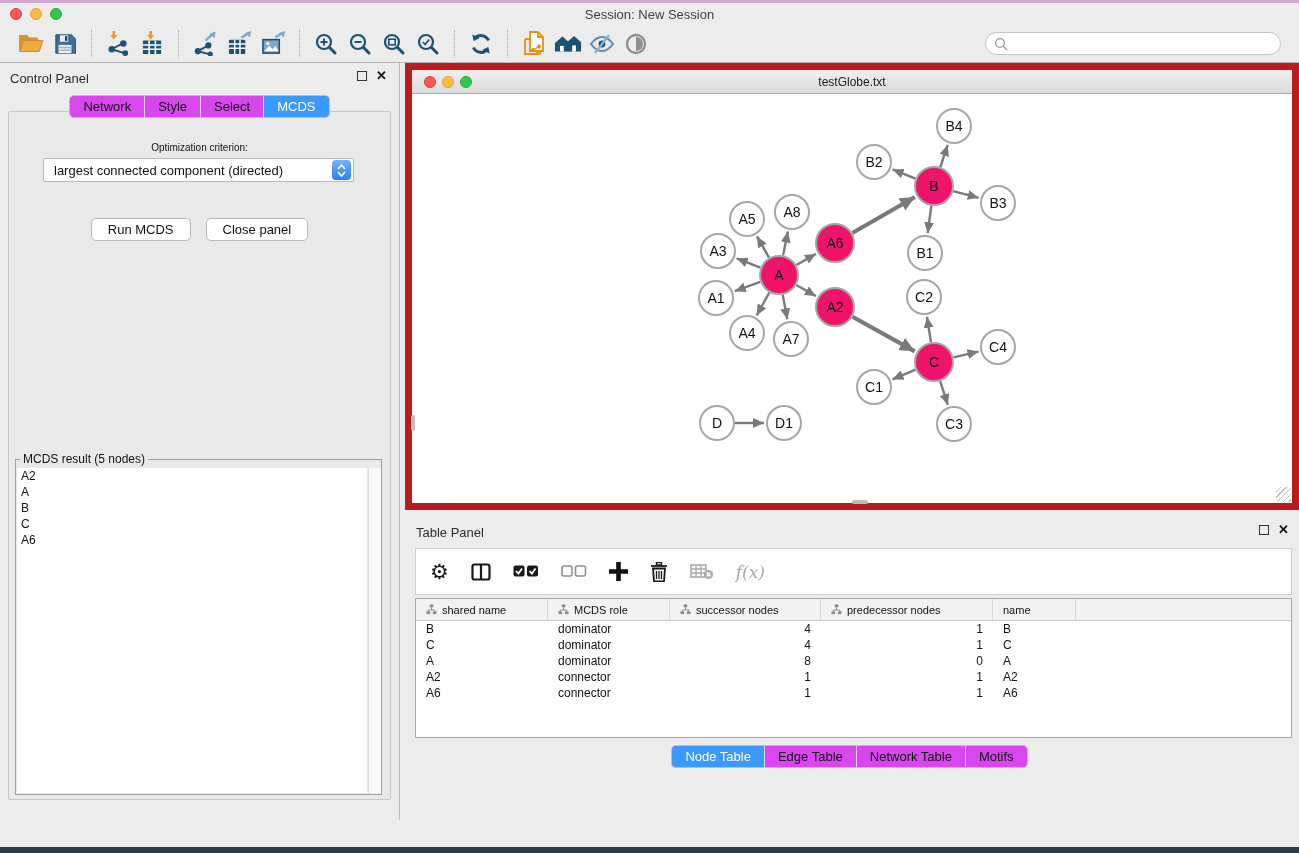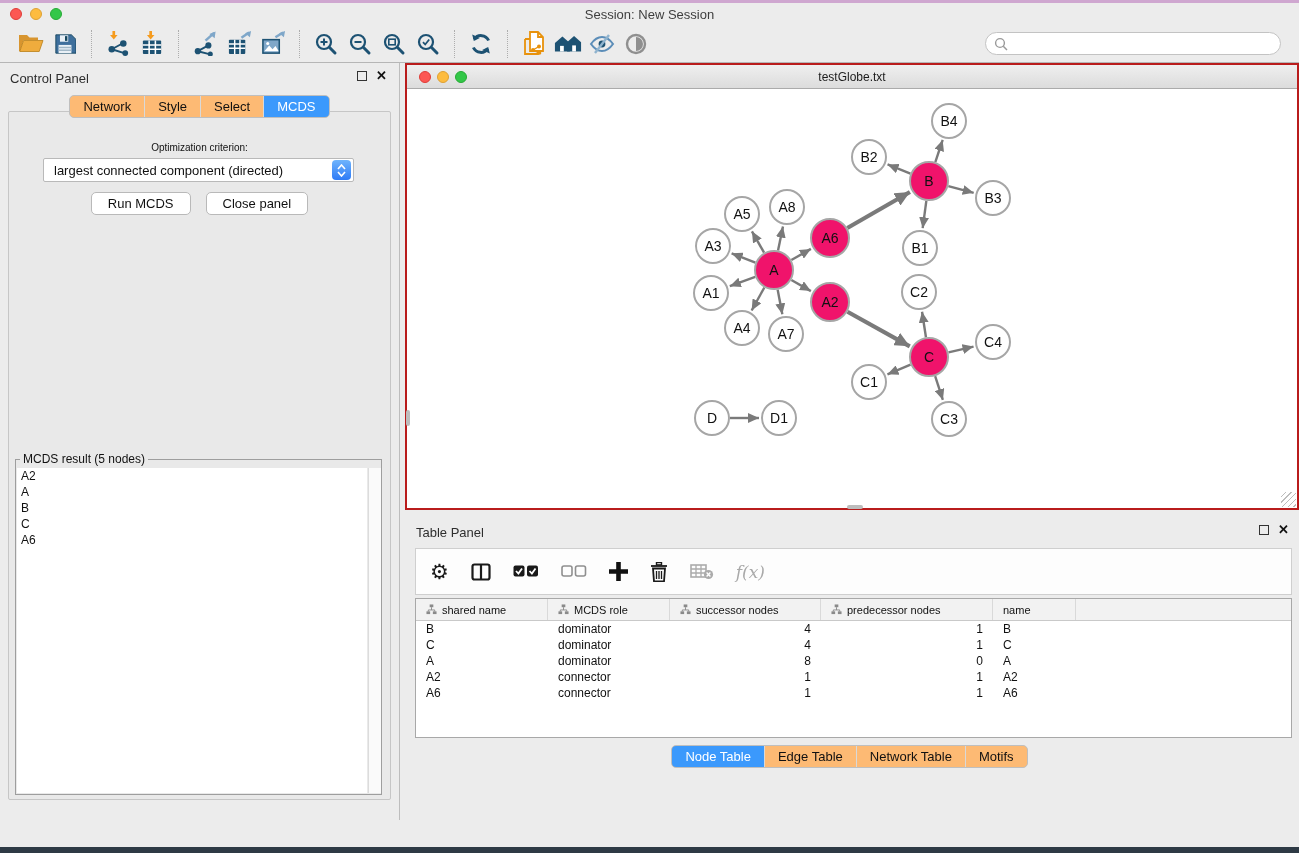--- a/index.html
+++ b/index.html
@@ -29,50 +29,50 @@
   }
   .search-box input { border:none; outline:none; flex:1; font-size:12px; background:transparent; font-family:"Liberation Sans",sans-serif; }
   
   .main { position:absolute; top:63px; left:0; right:0; bottom:33px; }
   
   .cpanel { position:absolute; left:0; top:0; bottom:0; width:400px; background:#ECECEC; border-right:1px solid #BDBDBD; }
   .panel-head { position:absolute; top:8px; left:10px; font-size:13px; color:#2E2E2E; }
   .panel-icons { position:absolute; top:8px; right:12px; display:flex; gap:9px; align-items:center; }
   .float-ic { width:10px; height:10px; border:1.5px solid #333; display:inline-block; }
   .close-ic { font-size:13px; font-weight:bold; color:#111; line-height:10px; }
-  .seg { display:inline-flex; border:1px solid #BFBFBF; border-radius:5px; background:#fdba74; overflow:hidden; }
+  .seg { display:inline-flex; border:1px solid #BFBFBF; border-radius:5px; background:#d946ef; overflow:hidden; }
   .seg .tab { padding:3px 13px; font-size:13px; color:#111; border-left:1px solid #D9D9D9; white-space:nowrap; }
   .seg .tab:first-child { border-left:none; }
   .seg .tab.sel { background:#3B99FC; color:#fff; }
   .cp-tabs { position:absolute; top:32px; left:0; right:0; text-align:center; z-index:2; }
   .cp-pane { position:absolute; left:8px; right:8px; top:48px; bottom:20px; background:#E9E9E9; border:1px solid #C6C6C6; border-radius:2px; }
   .opt-label { position:absolute; top:30px; left:0; right:0; text-align:center; font-size:10px; color:#111; }
   .combo {
     position:absolute; top:46px; left:34px; right:36px; height:24px; background:#fff;
     border:1px solid #B9B9B9; border-radius:2px; display:flex; align-items:center; font-size:13px;
   }
   .combo .val { flex:1; padding-left:10px; color:#111; white-space:nowrap; overflow:hidden; }
   .combo .step {
     width:19px; height:20px; margin-right:2px; border-radius:4px;
     background:linear-gradient(#6FB4FC,#2E7BF6); display:flex; flex-direction:column;
     align-items:center; justify-content:center; gap:1px;
   }
   .combo .step svg { display:block; }
   .btn-row { position:absolute; top:80px; left:0; right:0; display:flex; justify-content:center; gap:15px; }
-  .mac-btn { background:#fff; border:1px solid #B9B9B9; border-radius:5px; padding:3px 16px; font-size:13px; color:#111; }
+  .mac-btn { background:#fff; border:1px solid #B9B9B9; border-radius:5px; padding:3px 16px; font-size:13px; color:#111;margin-top:26px; }
   .result-fs {
     position:absolute; left:6px; right:8px; top:340px; bottom:4px;
     border:1px solid #9E9E9E; padding:0; background:#E9E9E9;
   }
   .result-fs legend { font-size:12px; color:#111; margin-left:4px; padding:0 3px;margin-top:30px; }
   .result-list { position:absolute; left:1px; right:14px; top:2px; bottom:1px; background:#fff; overflow:hidden; }
   .result-list .item { font-size:12px; color:#111; padding:1px 4px; line-height:14px; }
   .result-scroll { position:absolute; right:0; top:2px; bottom:1px; width:13px; background:#FAFAFA; border-left:1px solid #DCDCDC; }
   
-  .netframe { position:absolute; left:405px; top:0; width:894px; height:447px; border:2px solid #b91c1c; background:#fff; }
+  .netframe { position:absolute; left:405px; top:0; width:894px; height:447px; border:7px solid #b91c1c; background:#fff; }
   .net-titlebar {
     position:absolute; top:0; left:0; right:0; height:24px;
     background:linear-gradient(#EFEFEF,#DCDCDC); border-bottom:1px solid #ABABAB;
   }
   .net-traffic { position:absolute; left:12px; top:6px; display:flex; gap:6px; }
   .tl.sm { width:12px; height:12px; }
   .net-title { position:absolute; left:0; right:0; top:5px; text-align:center; font-size:12px; color:#1c1c1c; }
   .canvas { position:absolute; top:24px; left:0; right:0; bottom:0; background:#fff; }
   .grip {
     position:absolute; right:1px; bottom:1px; width:15px; height:15px;

